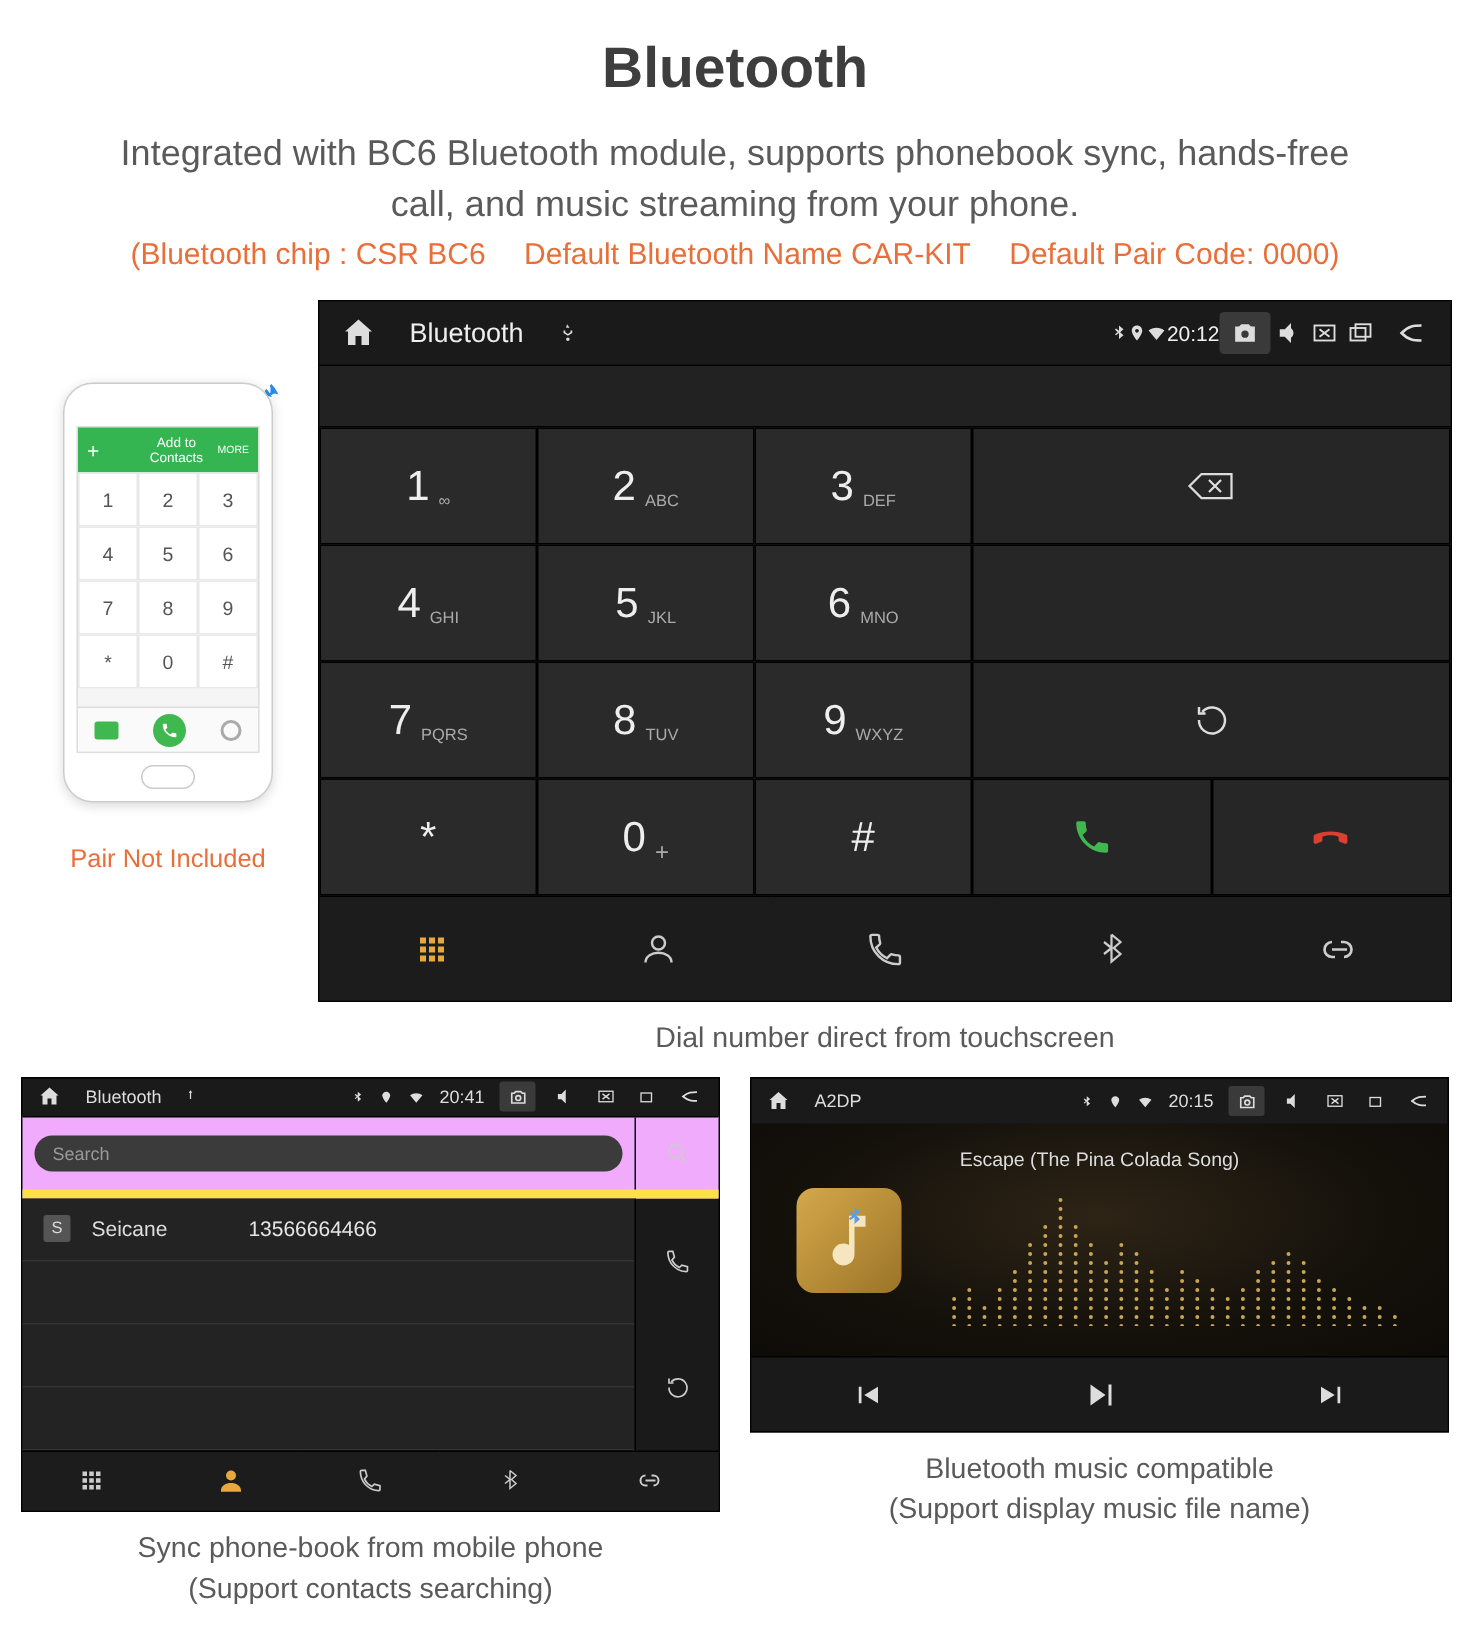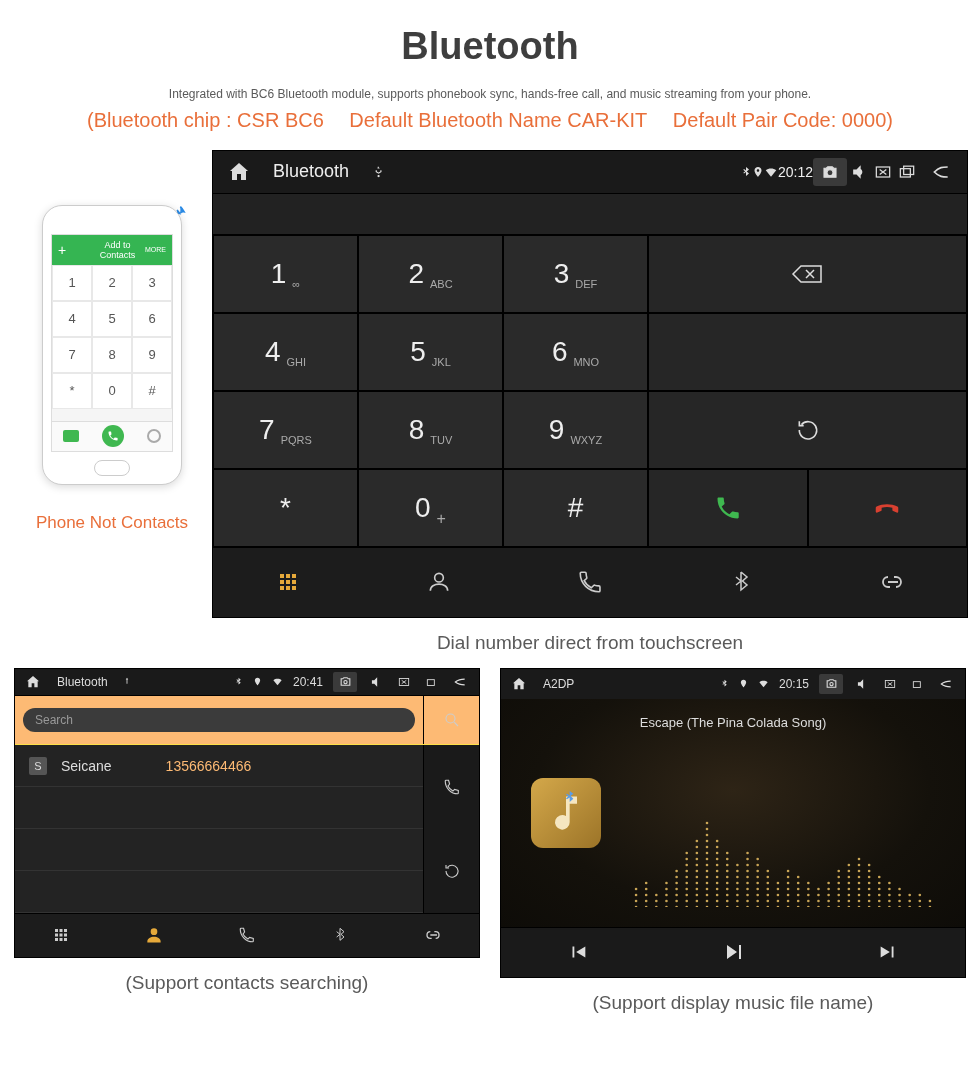--- a/index.html
+++ b/index.html
@@ -13,21 +13,21 @@
 }
 .page-title {
   text-align: center;
   font-size: 38px;
   font-weight: 700;
   color: #3e3e3e;
   margin-top: 25px;
 }
 .subtitle {
   text-align: center;
-  font-size: 12px;
+  font-size: 24px;
   color: #5a5a5a;
   margin: 18px 60px 6px;
   line-height: 1.4;
 }
 .spec-line {
   text-align: center;
   font-size: 20px;
   color: #e96f3a;
   margin-bottom: 18px;
 }
@@ -170,38 +170,38 @@
 .panel {
   background:#1a1a1a;color:#ddd;border:1px solid #000;
   flex:1;display:flex;flex-direction:column;
 }
 .pn-top {
   height:30px;display:flex;align-items:center;padding:0 10px;font-size:12px;
 }
 .pn-top-right{margin-left:auto;display:flex;align-items:center;gap:10px;}
 .pn-top-right .ico{width:18px;height:18px;display:flex;align-items:center;justify-content:center;}
 .pn-search-row {
-  display:flex;align-items:center;border-top:1px solid #000;border-bottom:1px solid #fde047;
-  background:#fdba74;
+  display:flex;align-items:center;border-top:1px solid #000;border-bottom:6px solid #fde047;
+  background:#f0abfc;
 }
 .pn-search {
   flex:1;margin:6px 8px;height:24px;background:#3b3b3b;border-radius:12px;
   padding:0 12px;font-size:12px;color:#999;display:flex;align-items:center;
 }
 .pn-iconcell {
   width:56px;height:48px;display:flex;align-items:center;justify-content:center;
   border-left:1px solid #000;
 }
 .pn-list {flex:1;background:#232323;}
 .pn-contact {
   height:42px;border-bottom:1px solid #333;display:flex;align-items:center;
   padding:0 14px;font-size:14px;gap:14px;
 }
 .pn-contact .badge{width:18px;height:18px;background:#555;border-radius:2px;display:flex;align-items:center;justify-content:center;font-size:11px;}
-.pn-contact .num{margin-left:40px;color:#fdba74;}
+.pn-contact .num{margin-left:40px;color:#e5e5e5;}
 .pn-empty-row{height:42px;border-bottom:1px solid #333;}
 .pn-bottom {
   display:grid;grid-template-columns:repeat(5,1fr);height:50px;
 }
 .pn-tab{border-top:1px solid #000;background:#1c1c1c;display:flex;align-items:center;justify-content:center;cursor:pointer;}
 
 .music-body{flex:1;background:radial-gradient(ellipse at 50% 40%, #2e2416 0%, #14110b 60%, #0e0c08 100%);position:relative;display:flex;align-items:center;justify-content:center;}
 .music-icon{width:70px;height:70px;background:linear-gradient(135deg,#d4a84a,#9c7428);border-radius:12px;display:flex;align-items:center;justify-content:center;position:absolute;left:30px;top:50%;transform:translateY(-50%);}
 .music-title{position:absolute;top:16px;left:50%;transform:translateX(-50%);font-size:13px;color:#ddd;}
 .music-viz{position:absolute;right:30px;bottom:20px;left:130px;height:100px;}
@@ -261,21 +261,21 @@
                 <svg width="12" height="12" viewBox="0 0 24 24">
                   <path fill="#fff" d="M6.6 10.8c1.4 2.8 3.8 5.2 6.6 6.6l2.2-2.2c.3-.3.7-.4 1-.2 1.2.4 2.5.6 3.8.6.6 0 1 .4 1 1V20c0 .6-.4 1-1 1C10.6 21 3 13.4 3 4c0-.6.4-1 1-1h3.4c.6 0 1 .4 1 1 0 1.3.2 2.6.6 3.8.1.3 0 .7-.2 1l-2.2 2z"></path>
                 </svg>
               </div>
             <div class="c3"></div>
           </div>
         </div>
         <div class="phone-home"></div>
       </div>
     </div>
-    <div class="phone-caption">Phone Not Contacts</div>
+    <div class="phone-caption">Pair Not Included</div>
   </div>
 
   <div style="flex:1">
   <div class="head-unit">
     <div class="hu-top">
       <div class="hu-top-left">
         <span>
               <svg width="24" height="24" viewBox="0 0 24 24">
                 <path class="ic-w" d="M12 3l9 8h-2v9h-5v-6h-4v6H5v-9H3z"></path>
               </svg>
@@ -575,26 +575,27 @@
             </svg>
           </div>
       <div class="pn-tab">
             <svg width="20" height="16" viewBox="0 0 28 24">
               <path fill="none" stroke="#ccc" stroke-width="2" d="M10 7a5 5 0 00-5 5 5 5 0 005 5h2m4-10h2a5 5 0 015 5 5 5 0 01-5 5m-8-5h10"></path>
             </svg>
           </div>
     </div>
   </div>
   <div class="caption2">
+    <div>Sync phone-book from mobile phone</div>
     <div>(Support contacts searching)</div>
   </div>
   </div>
 
   <div style="flex:1">
-  <div class="panel" style="height:310px">
+  <div class="panel" style="height:237px">
     <div class="pn-top">
       <span>
             <svg width="16" height="16" viewBox="0 0 24 24">
               <path class="ic-w" d="M12 3l9 8h-2v9h-5v-6h-4v6H5v-9H3z"></path>
             </svg>
           </span>
       <span style="margin-left:16px;font-weight:500">A2DP</span>
       <div class="pn-top-right">
         <span>
               <svg width="9" height="9" viewBox="0 0 24 24">
@@ -871,16 +872,17 @@
             </svg>
           </div>
       <div class="music-btn">
             <svg width="22" height="22" viewBox="0 0 24 24">
               <path fill="#ddd" d="M16 6h2v12h-2zM4 6l10 6-10 6z"></path>
             </svg>
           </div>
     </div>
   </div>
   <div class="caption2">
+    <div>Bluetooth music compatible</div>
     <div>(Support display music file name)</div>
   </div>
   </div>
 </div>
 
 </body></html>

